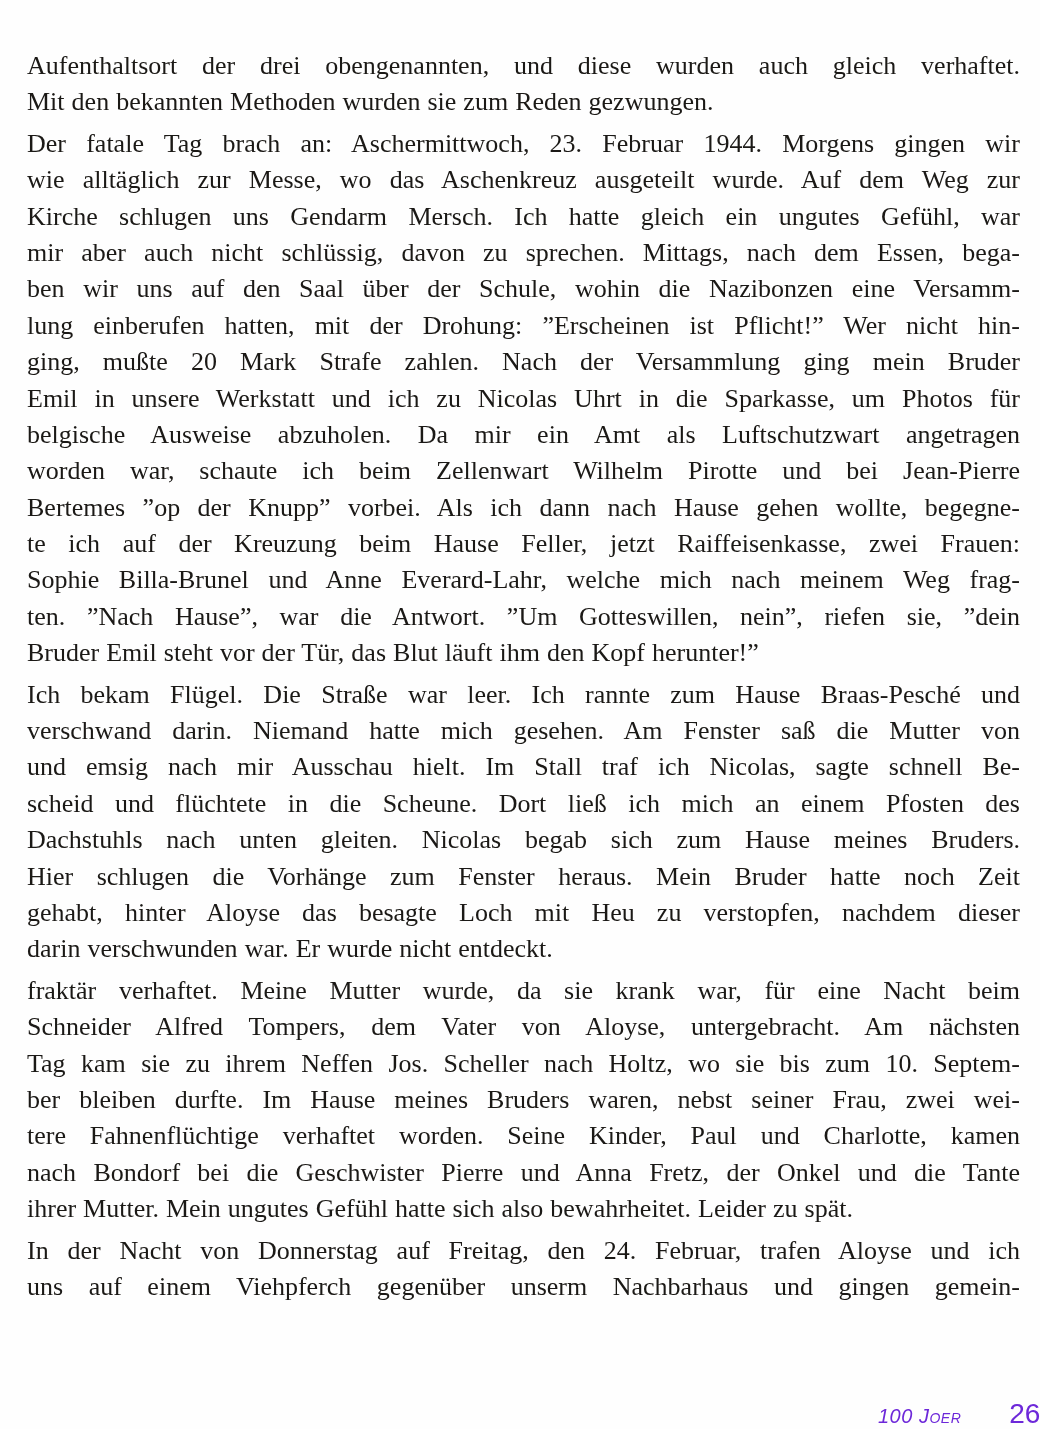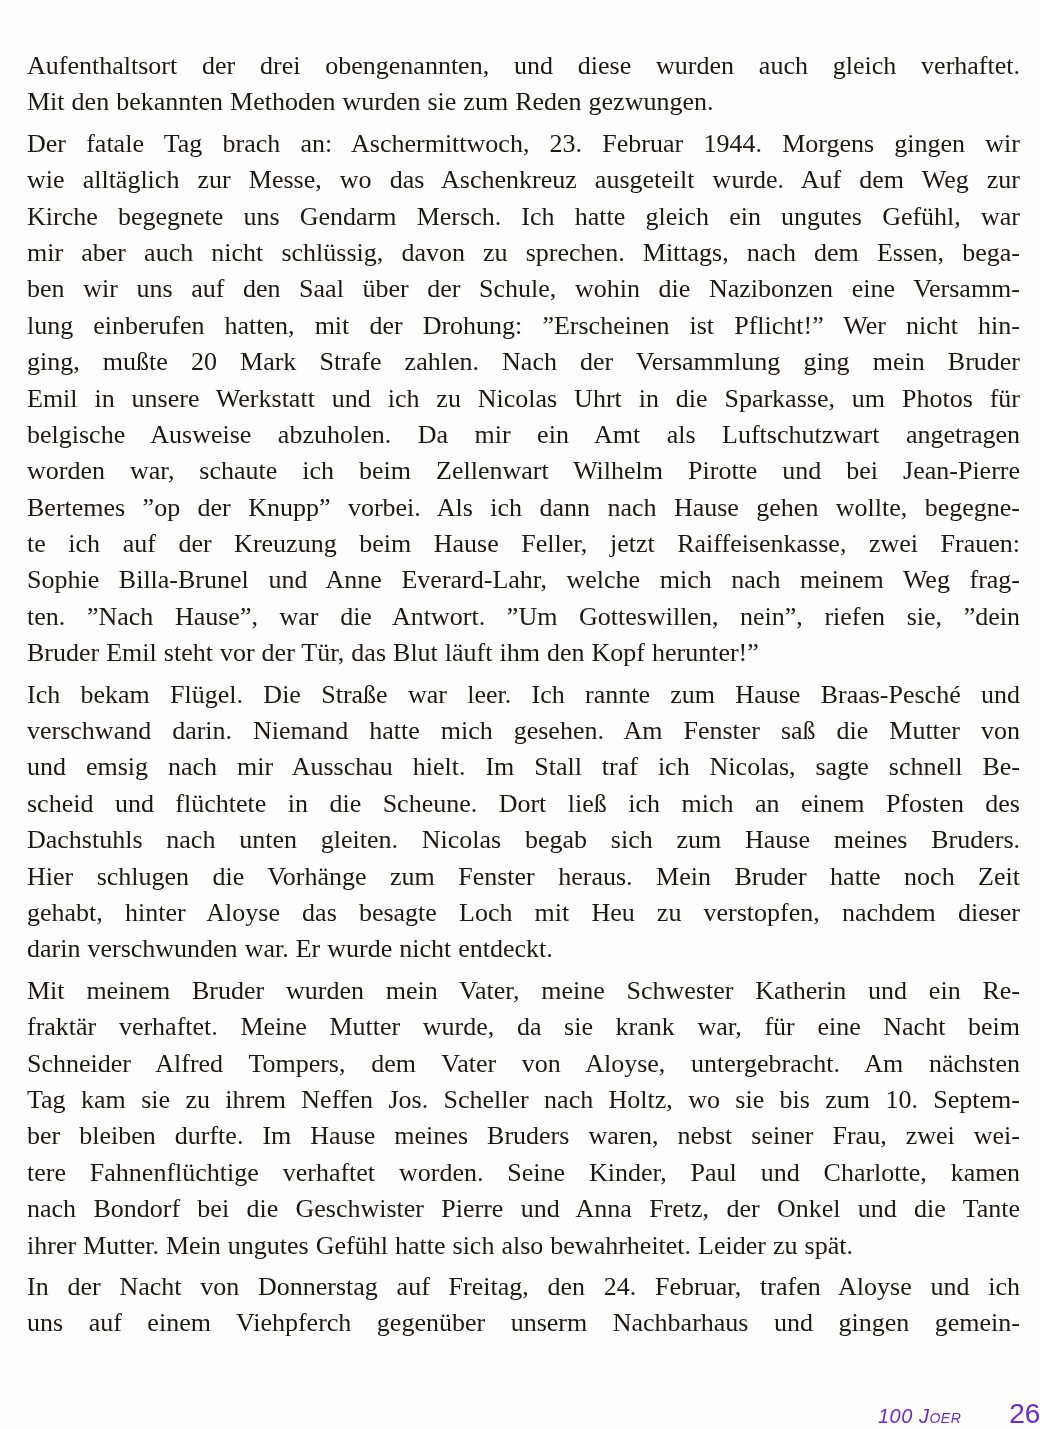--- a/index.html
+++ b/index.html
@@ -81,21 +81,21 @@
 <div class="page" style="background: rgb(254, 254, 254); color: rgb(27, 25, 22);">
 
   <main class="text-block">
       <div class="paragraph">
         <div class="line">Aufenthaltsort der drei obengenannten, und diese wurden auch gleich verhaftet.</div>
         <div class="line last">Mit den bekannten Methoden wurden sie zum Reden gezwungen.</div>
       </div>
       <div class="paragraph">
         <div class="line">Der fatale Tag brach an: Aschermittwoch, 23. Februar 1944. Morgens gingen wir</div>
         <div class="line">wie alltäglich zur Messe, wo das Aschenkreuz ausgeteilt wurde. Auf dem Weg zur</div>
-        <div class="line">Kirche begegnete uns Gendarm Mersch. Ich hatte gleich ein ungutes Gefühl, war</div>
+        <div class="line">Kirche schlugen uns Gendarm Mersch. Ich hatte gleich ein ungutes Gefühl, war</div>
         <div class="line">mir aber auch nicht schlüssig, davon zu sprechen. Mittags, nach dem Essen, bega-</div>
         <div class="line">ben wir uns auf den Saal über der Schule, wohin die Nazibonzen eine Versamm-</div>
         <div class="line">lung einberufen hatten, mit der Drohung: ”Erscheinen ist Pflicht!” Wer nicht hin-</div>
         <div class="line">ging, mußte 20 Mark Strafe zahlen. Nach der Versammlung ging mein Bruder</div>
         <div class="line">Emil in unsere Werkstatt und ich zu Nicolas Uhrt in die Sparkasse, um Photos für</div>
         <div class="line">belgische Ausweise abzuholen. Da mir ein Amt als Luftschutzwart angetragen</div>
         <div class="line">worden war, schaute ich beim Zellenwart Wilhelm Pirotte und bei Jean-Pierre</div>
         <div class="line">Bertemes ”op der Knupp” vorbei. Als ich dann nach Hause gehen wollte, begegne-</div>
         <div class="line">te ich auf der Kreuzung beim Hause Feller, jetzt Raiffeisenkasse, zwei Frauen:</div>
         <div class="line">Sophie Billa-Brunel und Anne Everard-Lahr, welche mich nach meinem Weg frag-</div>
@@ -106,21 +106,20 @@
         <div class="line">Ich bekam Flügel. Die Straße war leer. Ich rannte zum Hause Braas-Pesché und</div>
         <div class="line">verschwand darin. Niemand hatte mich gesehen. Am Fenster saß die Mutter von</div>
         <div class="line">und emsig nach mir Ausschau hielt. Im Stall traf ich Nicolas, sagte schnell Be-</div>
         <div class="line">scheid und flüchtete in die Scheune. Dort ließ ich mich an einem Pfosten des</div>
         <div class="line">Dachstuhls nach unten gleiten. Nicolas begab sich zum Hause meines Bruders.</div>
         <div class="line">Hier schlugen die Vorhänge zum Fenster heraus. Mein Bruder hatte noch Zeit</div>
         <div class="line">gehabt, hinter Aloyse das besagte Loch mit Heu zu verstopfen, nachdem dieser</div>
         <div class="line last">darin verschwunden war. Er wurde nicht entdeckt.</div>
       </div>
       <div class="paragraph">
-        <div class="line">Mit meinem Bruder wurden mein Vater, meine Schwester Katherin und ein Re-</div>
         <div class="line">fraktär verhaftet. Meine Mutter wurde, da sie krank war, für eine Nacht beim</div>
         <div class="line">Schneider Alfred Tompers, dem Vater von Aloyse, untergebracht. Am nächsten</div>
         <div class="line">Tag kam sie zu ihrem Neffen Jos. Scheller nach Holtz, wo sie bis zum 10. Septem-</div>
         <div class="line">ber bleiben durfte. Im Hause meines Bruders waren, nebst seiner Frau, zwei wei-</div>
         <div class="line">tere Fahnenflüchtige verhaftet worden. Seine Kinder, Paul und Charlotte, kamen</div>
         <div class="line">nach Bondorf bei die Geschwister Pierre und Anna Fretz, der Onkel und die Tante</div>
         <div class="line last">ihrer Mutter. Mein ungutes Gefühl hatte sich also bewahrheitet. Leider zu spät.</div>
       </div>
       <div class="paragraph">
         <div class="line">In der Nacht von Donnerstag auf Freitag, den 24. Februar, trafen Aloyse und ich</div>

